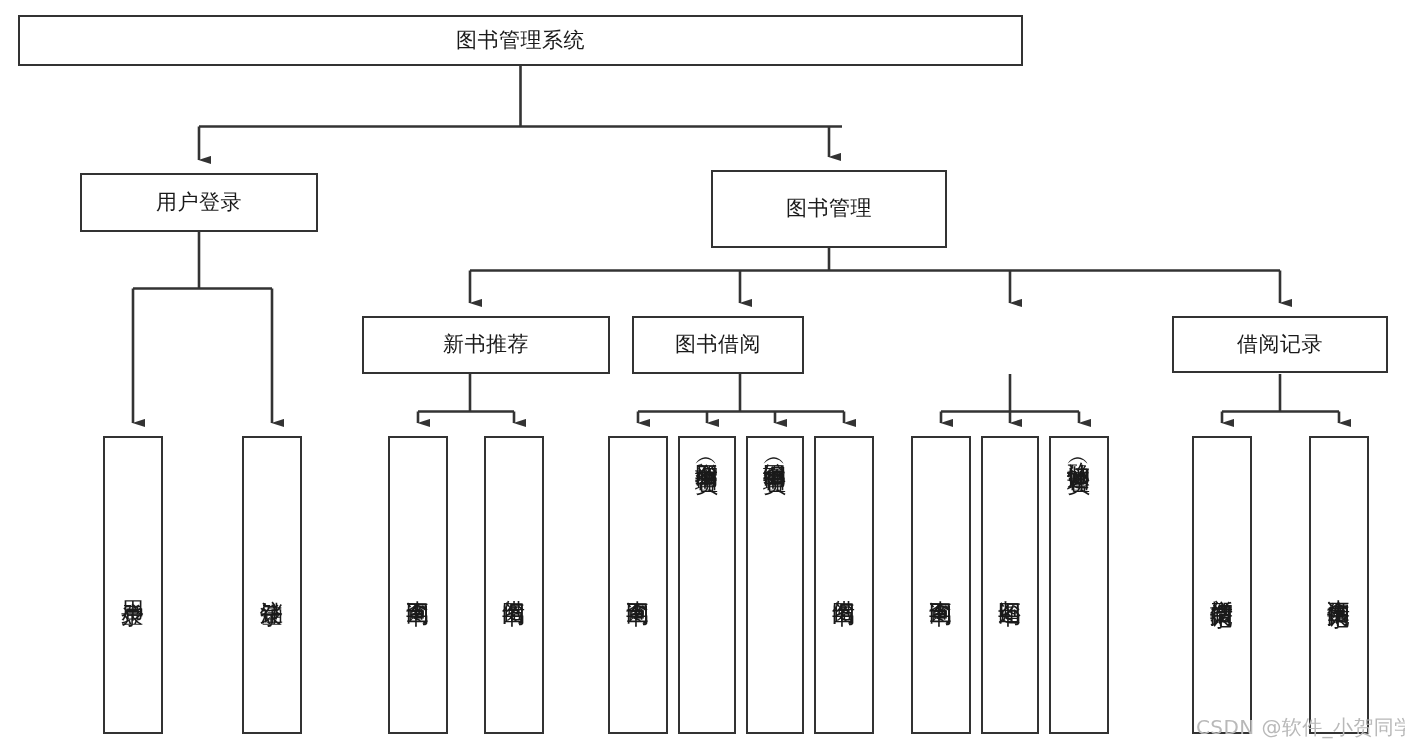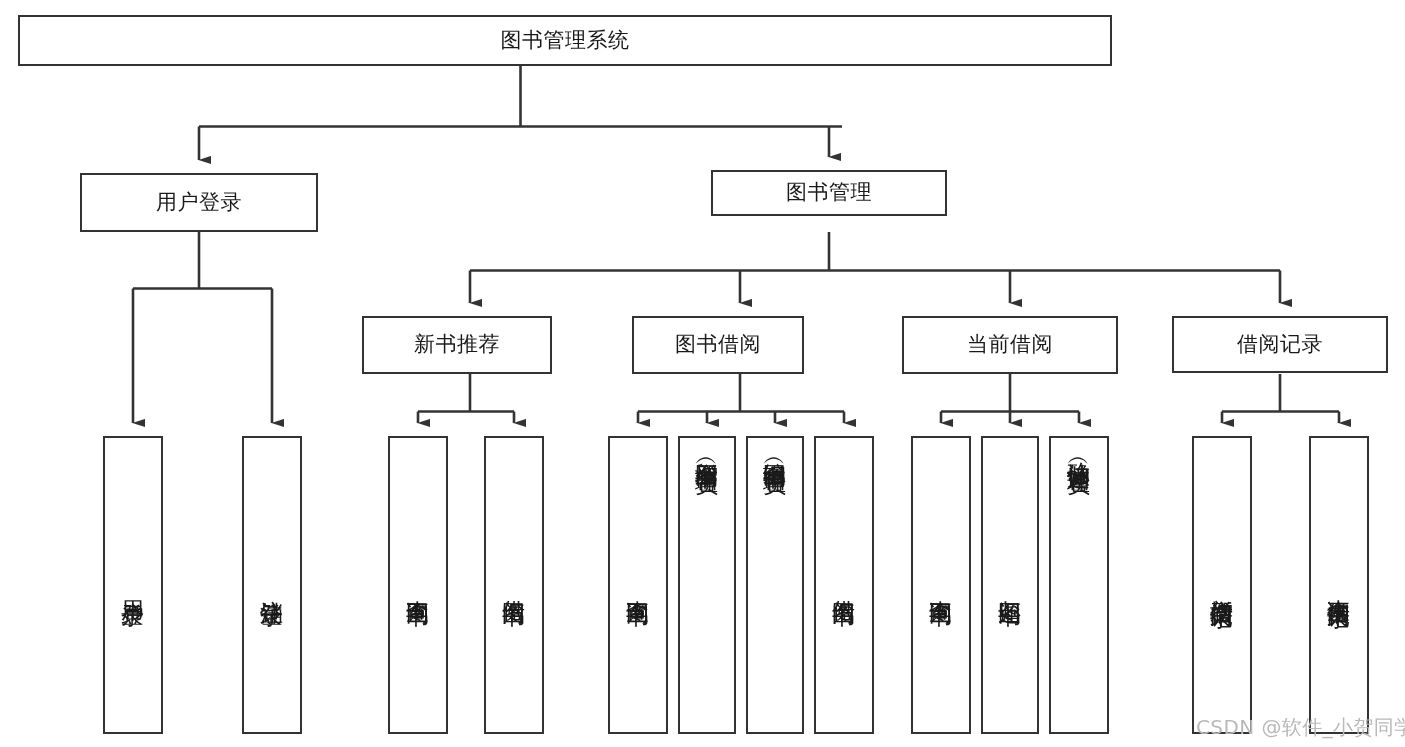--- a/index.html
+++ b/index.html
@@ -120,39 +120,36 @@
       <path d="M1010,411.5 L1010,423" marker-end="url(#arrowhead)"></path>
       <path d="M1079,411.5 L1079,423" marker-end="url(#arrowhead)"></path>
 
       <path d="M1280,374 L1280,411.5"></path>
       <path d="M1222,411.5 L1339,411.5"></path>
       <path d="M1222,411.5 L1222,423" marker-end="url(#arrowhead)"></path>
       <path d="M1339,411.5 L1339,423" marker-end="url(#arrowhead)"></path>
     </g>
   </svg>
 
-  <div class="node horizontal" style="left:18px; top:15px; width:1094px; height:51px;">
+  <div class="node horizontal" style="left:18px; top:15px; width:1005px; height:51px;">
     <span class="node-label">图书管理系统</span>
   </div>
 
   <div class="node horizontal" style="left:80px; top:173px; width:238px; height:59px;">
     <span class="node-label">用户登录</span>
   </div>
-  <div class="node horizontal" style="left:711px; top:170px; width:236px; height:46px;">
+  <div class="node horizontal" style="left:711px; top:170px; width:236px; height:78px;">
     <span class="node-label">图书管理</span>
   </div>
 
-  <div class="node horizontal" style="left:362px; top:316px; width:190px; height:58px;">
+  <div class="node horizontal" style="left:362px; top:316px; width:248px; height:58px;">
     <span class="node-label">新书推荐</span>
   </div>
   <div class="node horizontal" style="left:632px; top:316px; width:172px; height:58px;">
     <span class="node-label">图书借阅</span>
-  </div>
-  <div class="node horizontal" style="left:902px; top:316px; width:216px; height:58px;">
-    <span class="node-label">当前借阅</span>
   </div>
   <div class="node horizontal" style="left:1172px; top:316px; width:216px; height:57px;">
     <span class="node-label">借阅记录</span>
   </div>
 
   <div class="node vertical centered-text" style="left:103px; top:436px; width:60px; height:298px;">
     <span class="node-label">用户登录</span>
   </div>
   <div class="node vertical centered-text" style="left:242px; top:436px; width:60px; height:298px;">
     <span class="node-label">注销登录</span>

